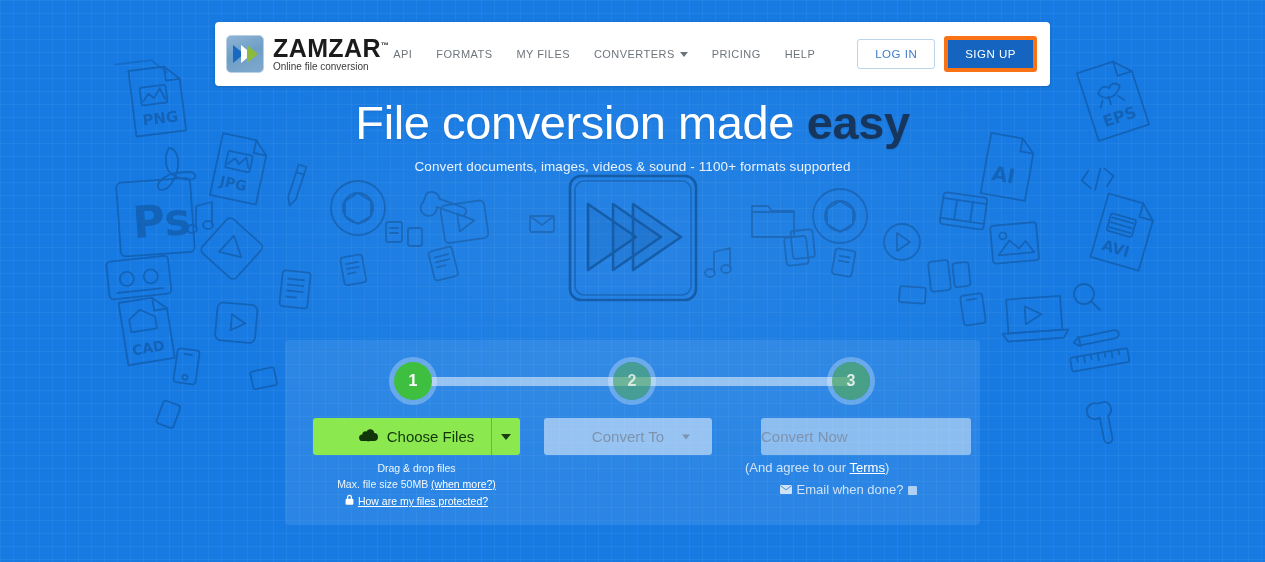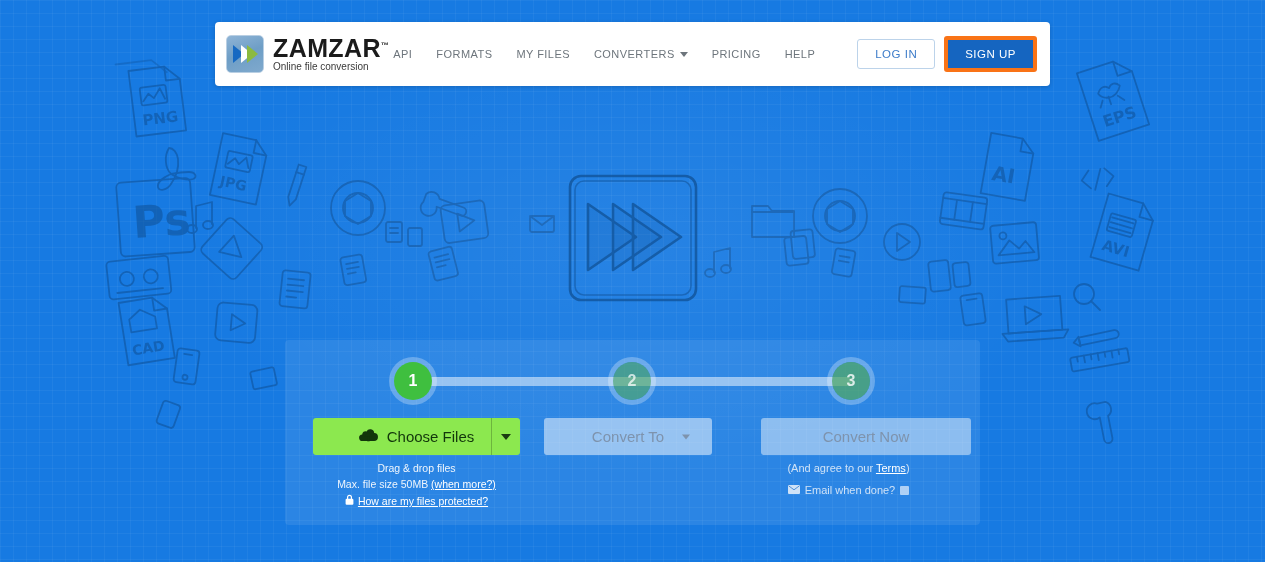--- a/index.html
+++ b/index.html
@@ -304,21 +304,20 @@
     border-top: 5px solid #7e93ad;
   }
 
   #convert-now {
     width: 210px;
     height: 37px;
     background: rgba(255,255,255,0.46);
     border-radius: 3px;
     display: flex;
     align-items: center;
-    justify-content: center;
     cursor: default;
     flex: none;
     margin-left: 25px;
   }
   #convert-now-label {
     font-size: 15px;
     color: #7e93ad;
   }
 
   
@@ -342,22 +341,21 @@
     justify-content: center;
     gap: 4px;
     margin-top: 1px;
   }
 
   #notes-right {
     position: absolute;
     left: 460px;
     top: 120px;
     width: 207px;
-    text-align: center;
-    font-size: 11px;
+    font-size: 13px;
     color: #cfe2f7;
     line-height: 16px;
   }
   #email-row {
     display: flex;
     align-items: center;
     justify-content: center;
     gap: 5px;
     margin-top: 6px;
   }
@@ -687,20 +685,24 @@
           <span>HELP</span>
         </a>
 
       <div id="auth">
         <button id="btn-login">LOG IN</button>
         <button id="btn-signup">SIGN UP</button>
       </div>
     </nav>
   </div>
 
+  <div id="hero">
+    <h1 id="headline"><span>File conversion made </span><span id="headline-strong">easy</span></h1>
+    <div id="subhead">Convert documents, images, videos &amp; sound - 1100+ formats supported</div>
+  </div>
 
   <div id="widget">
 
     <div id="progress">
       <div id="progress-track"></div>
       <div class="step" id="step-1">1</div>
       <div class="step" id="step-2">2</div>
       <div class="step" id="step-3">3</div>
     </div>
 

